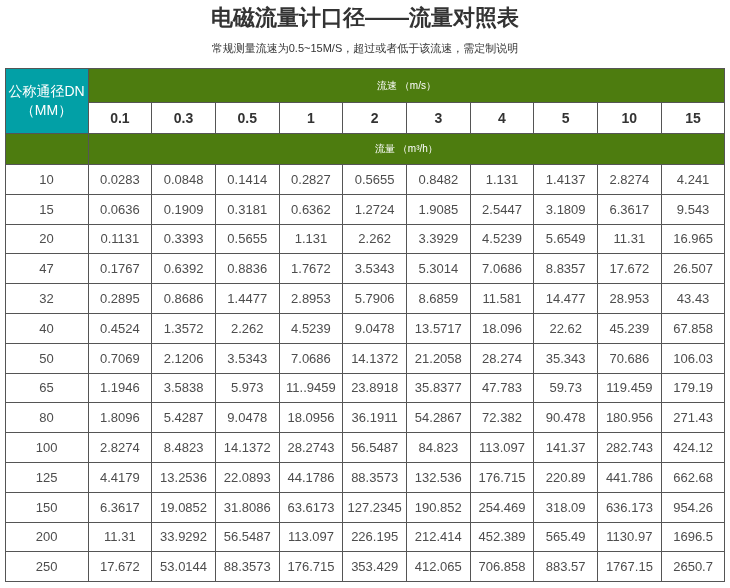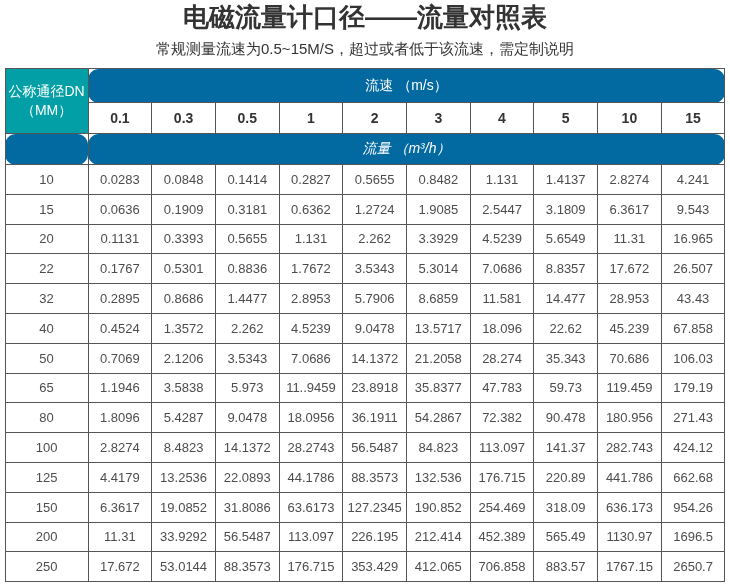--- a/index.html
+++ b/index.html
@@ -6,28 +6,28 @@
   .page {
     width: 730px; height: 588px;
     box-sizing: border-box;
     padding-top: 4px;
     overflow: hidden;
     font-family: "Liberation Sans", "DejaVu Sans", sans-serif;
     background: #ffffff;
   }
   .title {
     text-align: center;
-    font-size: 26px;
+    font-size: 22px;
     font-weight: 700;
     color: #333333;
     line-height: 27px;
   }
   .subtitle {
     text-align: center;
-    font-size: 15px;
+    font-size: 11px;
     font-weight: 400;
     color: #333333;
     line-height: 21px;
     margin-top: 7px;
   }
   table.flow-table {
     width: 720px;
     margin: 9px auto 0 auto;
     border-collapse: collapse;
     table-layout: fixed;
@@ -37,40 +37,39 @@
     text-align: center;
     vertical-align: middle;
     padding: 0;
     font-weight: 400;
     overflow: hidden;
     white-space: nowrap;
   }
   col.c-dn { width: 83px; }
   col.c-v  { width: 63.7px; }
   .teal {
-    background: #0369a1;
+    background: #4d7c0f;
     color: #ffffff;
-    font-size: 14px;
-    border-radius: 11px;
+    font-size: 10px;
   }
   th.corner {
     background: #02a0a6;
     color: #ffffff;
     font-size: 14px;
     line-height: 19px;
   }
   tr.row-velocity-label th { height: 33px; }
   tr.row-velocity-values th {
     height: 30px;
     background: #ffffff;
     color: #333333;
     font-size: 14px;
     font-weight: 700;
   }
-  tr.row-flow-label th { height: 30px; font-style: italic; }
+  tr.row-flow-label th { height: 30px; }
   tbody td {
     height: 28.8px;
     font-size: 13px;
     color: #4d4d4d;
     background: #ffffff;
   }
 </style>
 </head>
 <body>
 
@@ -151,23 +150,23 @@
           <td>0.5655</td>
           <td>1.131</td>
           <td>2.262</td>
           <td>3.3929</td>
           <td>4.5239</td>
           <td>5.6549</td>
           <td>11.31</td>
           <td>16.965</td>
         </tr>
         <tr>
-          <td>22</td>
+          <td>47</td>
           <td>0.1767</td>
-          <td>0.5301</td>
+          <td>0.6392</td>
           <td>0.8836</td>
           <td>1.7672</td>
           <td>3.5343</td>
           <td>5.3014</td>
           <td>7.0686</td>
           <td>8.8357</td>
           <td>17.672</td>
           <td>26.507</td>
         </tr>
         <tr>

